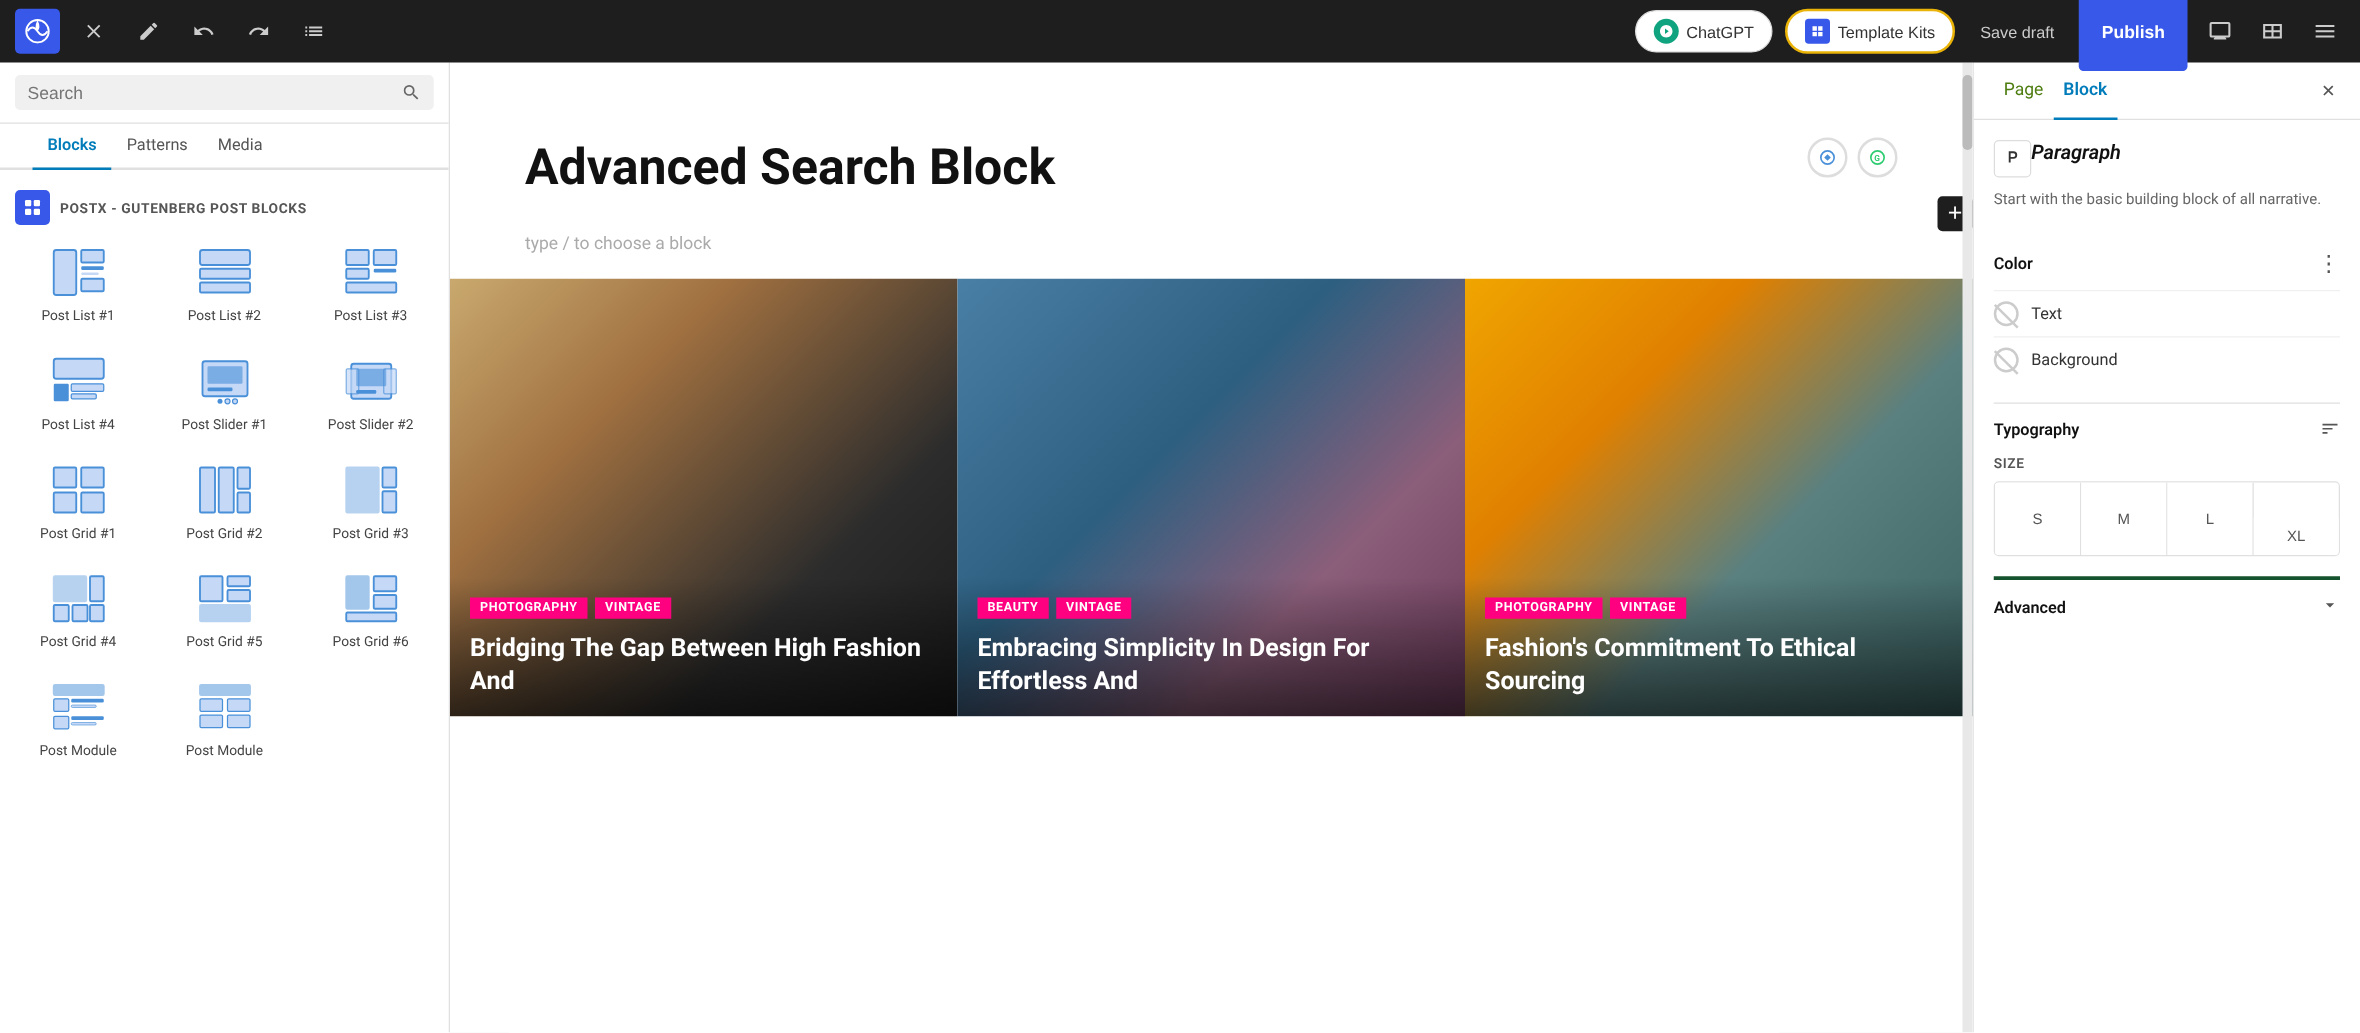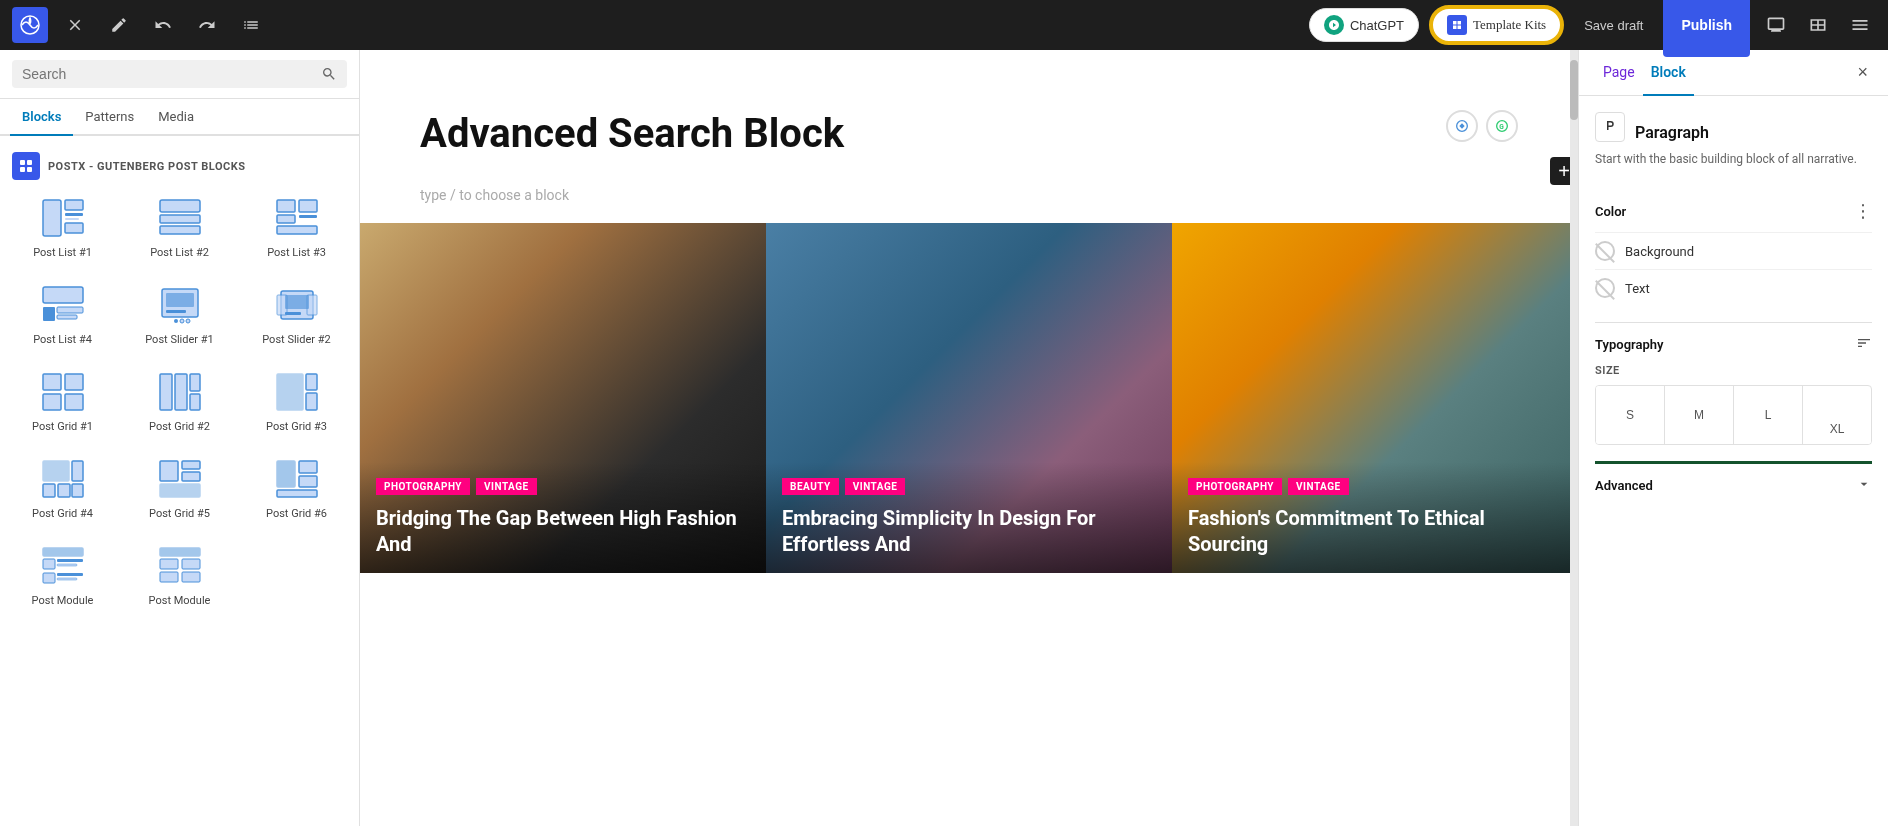--- a/index.html
+++ b/index.html
@@ -12,42 +12,42 @@
       position: fixed; top: 0; left: 0; right: 0; z-index: 100;
     }
     .wp-logo { width: 36px; height: 36px; background: #3858e9; border-radius: 4px; display: flex; align-items: center; justify-content: center; }
     .wp-logo svg { width: 20px; height: 20px; fill: #fff; }
     .topbar-btn { background: none; border: none; cursor: pointer; color: #ccc; padding: 6px 8px; border-radius: 4px; display: flex; align-items: center; justify-content: center; }
     .topbar-btn svg { width: 18px; height: 18px; fill: currentColor; }
     .topbar-spacer { flex: 1; }
     .chatgpt-btn { display: flex; align-items: center; gap: 6px; background: #fff; border: 1px solid #ddd; border-radius: 20px; padding: 6px 14px; cursor: pointer; font-size: 13px; font-weight: 500; color: #333; }
     .chatgpt-icon { width: 20px; height: 20px; background: #10a37f; border-radius: 50%; display: flex; align-items: center; justify-content: center; }
     .chatgpt-icon svg { width: 12px; height: 12px; fill: #fff; }
-    .template-kits-btn { display: flex; align-items: center; gap: 6px; background: #fff; border: 4px solid #eab308; border-radius: 20px; padding: 6px 14px; cursor: pointer; font-size: 13px; font-weight: 500; color: #333; font-family: Liberation Serif, serif; }
+    .template-kits-btn { display: flex; align-items: center; gap: 6px; background: #fff; border: 2px solid #eab308; border-radius: 20px; padding: 6px 14px; cursor: pointer; font-size: 13px; font-weight: 500; color: #333; }
     .template-kits-icon { width: 20px; height: 20px; background: #3858e9; border-radius: 3px; display: flex; align-items: center; justify-content: center; }
     .template-kits-icon svg { width: 12px; height: 12px; fill: #fff; }
     .save-draft-btn { background: none; border: none; cursor: pointer; color: #ccc; font-size: 13px; padding: 6px 10px; }
     .publish-btn { background: #3858e9; color: #fff; border: none; border-radius: 4px; padding: 24px 18px; font-size: 14px; font-weight: 600; cursor: pointer; }
     .topbar-icon-btn { background: none; border: none; cursor: pointer; color: #ccc; padding: 6px; border-radius: 4px; display: flex; align-items: center; }
     .topbar-icon-btn svg { width: 20px; height: 20px; fill: currentColor; }
 
     
     #main-layout { display: flex; height: 826px; padding-top: 50px; }
 
     
     #left-sidebar {
       width: 360px; min-width: 360px; background: #fff; border-right: 1px solid #e0e0e0;
       display: flex; flex-direction: column; overflow: hidden; height: calc(826px - 50px);
     }
     #search-area { padding: 10px 12px; border-bottom: 1px solid #e0e0e0; }
     .search-box { display: flex; align-items: center; background: #f0f0f0; border-radius: 4px; padding: 6px 10px; gap: 8px; }
     .search-box input { border: none; background: none; outline: none; font-size: 14px; flex: 1; color: #333; }
     .search-box svg { width: 16px; height: 16px; fill: #666; }
 
-    #tabs-row { display: flex; border-bottom: 2px solid #e0e0e0; padding: 0 10px; }
+    #tabs-row { display: flex; border-bottom: 2px solid #e0e0e0; padding: 0 26px; }
     .tab-item { padding: 10px 12px; cursor: pointer; font-size: 13px; color: #555; position: relative; border-bottom: 2px solid transparent; margin-bottom: -2px; }
     .tab-item.active { color: #007cba; border-bottom: 2px solid #007cba; font-weight: 600; }
 
     #blocks-scroll { overflow-y: auto; flex: 1; padding: 12px 10px; }
     .section-header { display: flex; align-items: center; gap: 8px; padding: 4px 2px 10px; }
     .section-label { font-size: 11px; font-weight: 700; color: #555; text-transform: uppercase; letter-spacing: 0.5px; }
     .postx-icon { width: 28px; height: 28px; background: #3858e9; border-radius: 4px; display: flex; align-items: center; justify-content: center; }
     .postx-icon svg { width: 16px; height: 16px; fill: #fff; }
 
     .blocks-grid { display: grid; grid-template-columns: repeat(3, 1fr); gap: 12px; }
@@ -82,26 +82,26 @@
     .card-tags { display: flex; gap: 6px; margin-bottom: 10px; }
     .tag { background: #ff0080; color: #fff; font-size: 10px; font-weight: 700; padding: 3px 8px; text-transform: uppercase; letter-spacing: 0.5px; }
     .card-title { color: #fff; font-size: 20px; font-weight: 700; line-height: 1.3; }
 
     
     #right-sidebar {
       width: 310px; min-width: 310px; background: #fff; border-left: 1px solid #e0e0e0;
       display: flex; flex-direction: column; height: calc(826px - 50px); overflow-y: auto;
     }
     #right-tabs { display: flex; align-items: center; border-bottom: 1px solid #e0e0e0; padding: 0 16px; position: relative; }
-    .right-tab { padding: 14px 8px; cursor: pointer; font-size: 14px; color: #6d28d9; border-bottom: 2px solid transparent; margin-bottom: -1px; }
+    .right-tab { padding: 14px 8px; cursor: pointer; font-size: 14px; color: #4d7c0f; border-bottom: 2px solid transparent; margin-bottom: -1px; }
     .right-tab.active { color: #007cba; border-bottom: 2px solid #007cba; font-weight: 600; }
     .right-close-btn { margin-left: auto; background: none; border: none; cursor: pointer; color: #555; font-size: 18px; padding: 4px; }
 
     #right-content { padding: 16px; flex: 1; }
-    .panel-icon-row { display: flex; align-items: flex-end; gap: 10px; margin-bottom: 8px; }
+    .panel-icon-row { display: flex; align-items: flex-start; margin-bottom: 8px; font-style: italic; }
     .paragraph-icon { width: 30px; height: 30px; display: flex; align-items: center; justify-content: center; border: 1px solid #ddd; border-radius: 4px; }
     .paragraph-icon svg { width: 18px; height: 18px; fill: #333; }
     .panel-section-title { font-size: 16px; font-weight: 600; color: #111; }
     .panel-section-desc { font-size: 12px; color: #666; line-height: 1.5; margin-bottom: 32px; }
 
     .color-section { margin-bottom: 16px; }
     .color-section-header { display: flex; align-items: center; justify-content: space-between; margin-bottom: 10px; }
     .color-section-title { font-size: 13px; font-weight: 600; color: #111; }
     .color-section-menu { background: none; border: none; cursor: pointer; color: #555; font-size: 18px; }
 
@@ -502,25 +502,25 @@
       </div>
       <p class="panel-section-desc">Start with the basic building block of all narrative.</p>
 
       <div class="color-section">
         <div class="color-section-header">
           <span class="color-section-title">Color</span>
           <button class="color-section-menu">⋮</button>
         </div>
         <div class="color-row">
           <div class="color-circle-disabled"></div>
-          <span class="color-row-label">Background</span>
+          <span class="color-row-label">Text</span>
         </div>
         <div class="color-row">
           <div class="color-circle-disabled"></div>
-          <span class="color-row-label">Text</span>
+          <span class="color-row-label">Background</span>
         </div>
       </div>
 
       <div class="typography-section">
         <div class="typography-header">
           <span class="typography-title">Typography</span>
           <button class="typography-settings-btn">
             <svg viewBox="0 0 24 24">
                 <path d="M3 18h6v-2H3v2zM3 6v2h18V6H3zm0 7h12v-2H3v2z" fill="#555"></path>
               </svg>

